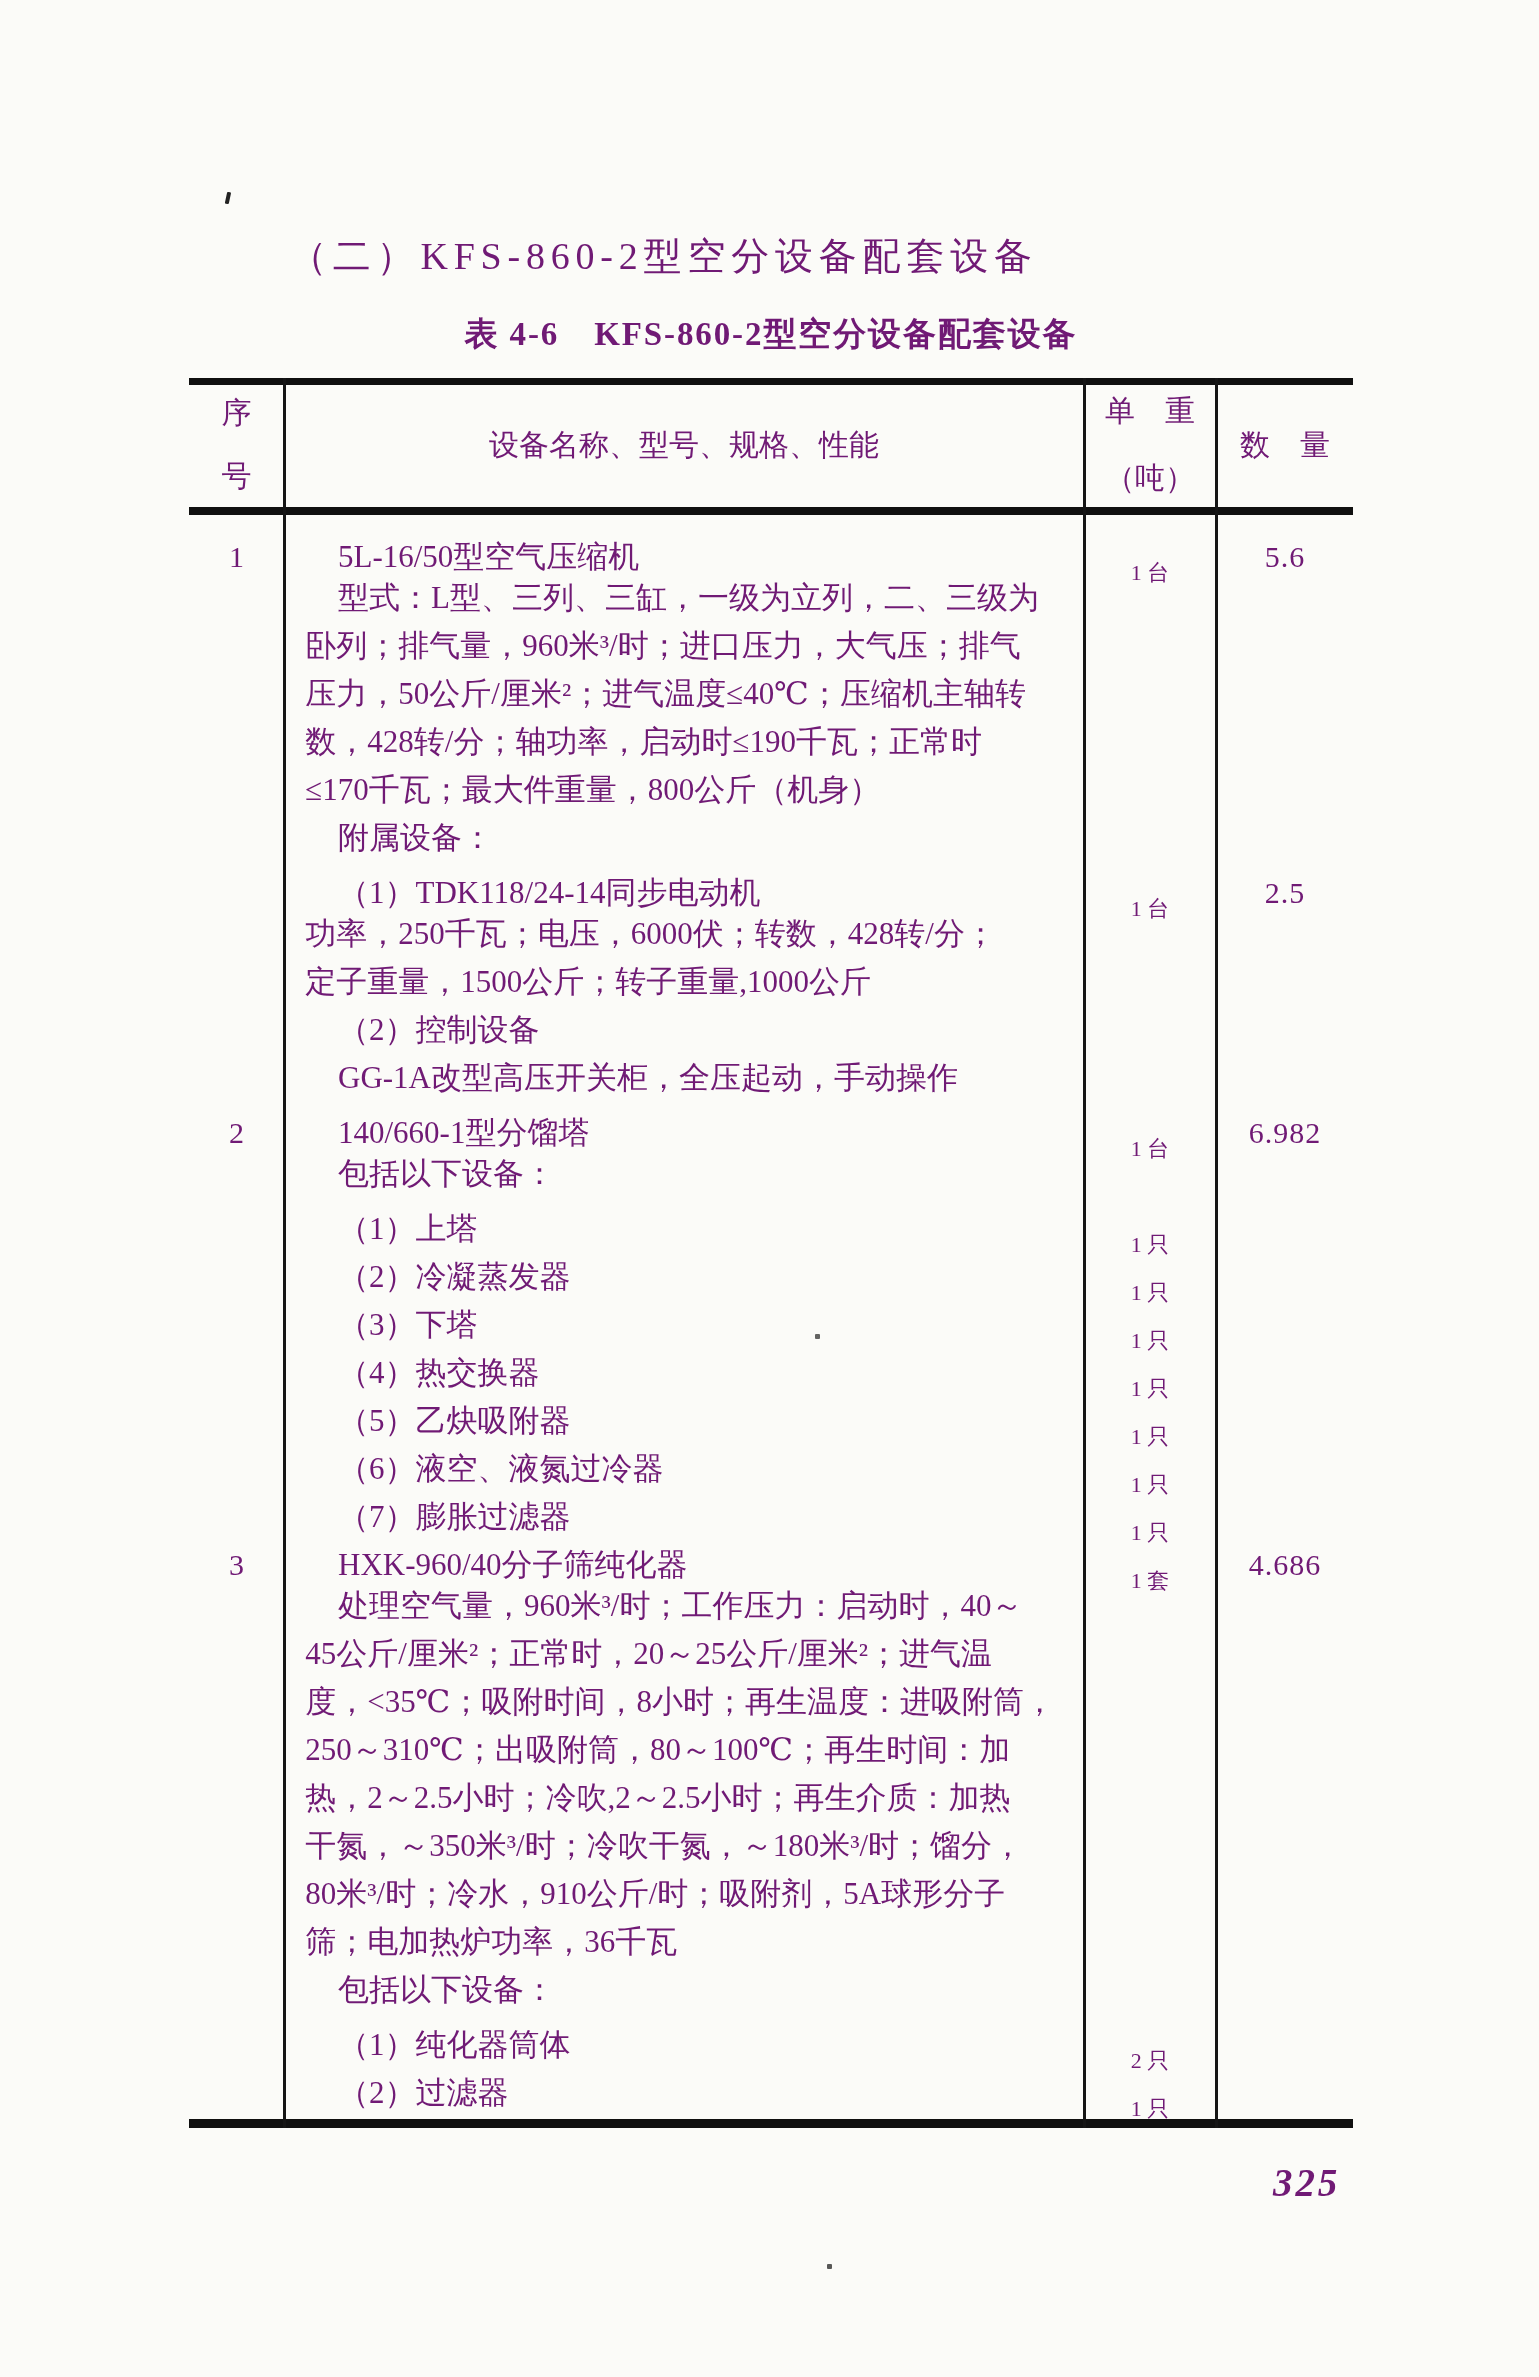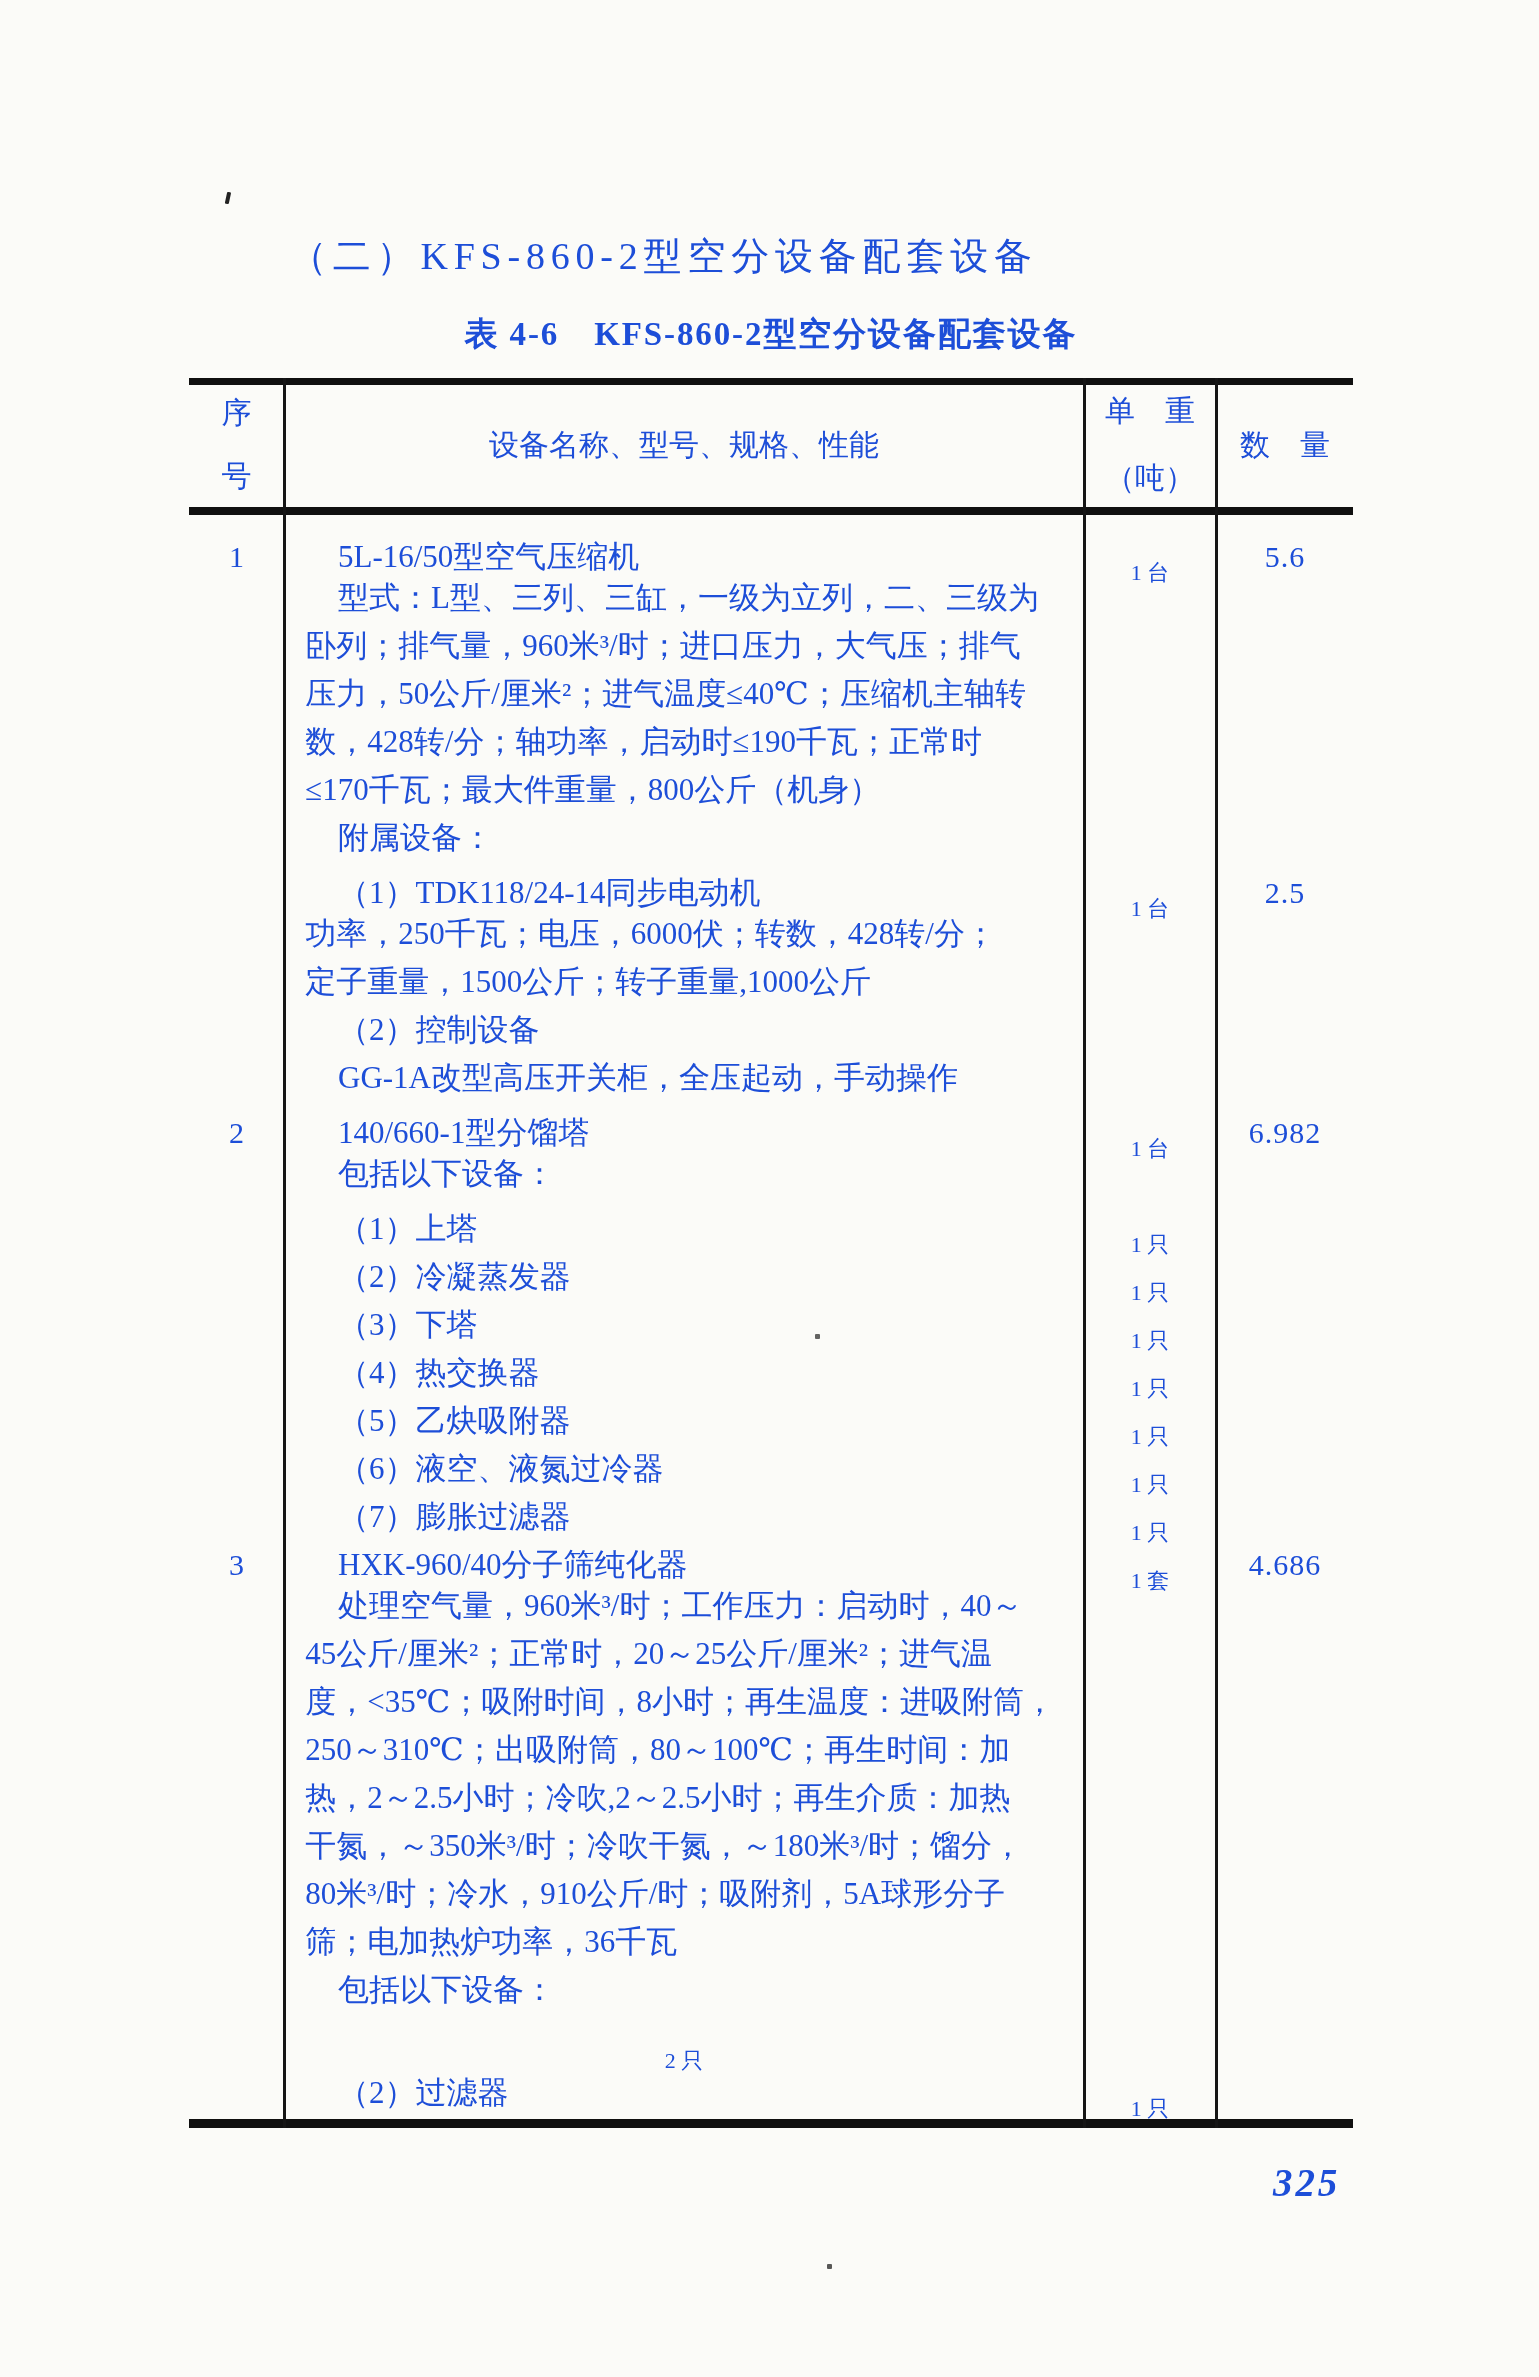--- a/index.html
+++ b/index.html
@@ -1,21 +1,21 @@
 <!DOCTYPE html>
 <html><head>
 <meta charset="utf-8">
 <style>
   html,body{margin:0;padding:0;background:#e8e8e4;}
   .page{
     position:relative;
     width:1539px;height:2377px;
     background:#fbfbf8;
     font-family:"Liberation Serif","DejaVu Serif",serif;
-    color:#1d4ed8;
+    color:#701a75;
     overflow:hidden;
   }
   .speck{position:absolute;background:#222;border-radius:1px;}
   .section-title{
     position:absolute;left:289px;top:231px;
     font-size:38px;letter-spacing:5.8px;font-weight:500;
     white-space:nowrap;
   }
   .table-caption{
     position:absolute;left:189px;top:312px;width:1164px;
@@ -285,20 +285,21 @@
           <span class="cell-wt"></span>
         </div>
         <div class="line">
           <span class="cell-seq"></span>
           <span class="cell-text ind1">包括以下设备：</span>
           <span class="cell-qty"></span>
           <span class="cell-wt"></span>
         </div>
         <div class="line">
           <span class="cell-seq"></span>
+          <span class="cell-text ind1">（1）纯化器筒体</span>
           <span class="cell-qty">2 只</span>
           <span class="cell-wt"></span>
         </div>
         <div class="line">
           <span class="cell-seq"></span>
           <span class="cell-text ind1">（2）过滤器</span>
           <span class="cell-qty">1 只</span>
           <span class="cell-wt"></span>
         </div>
       </div>

